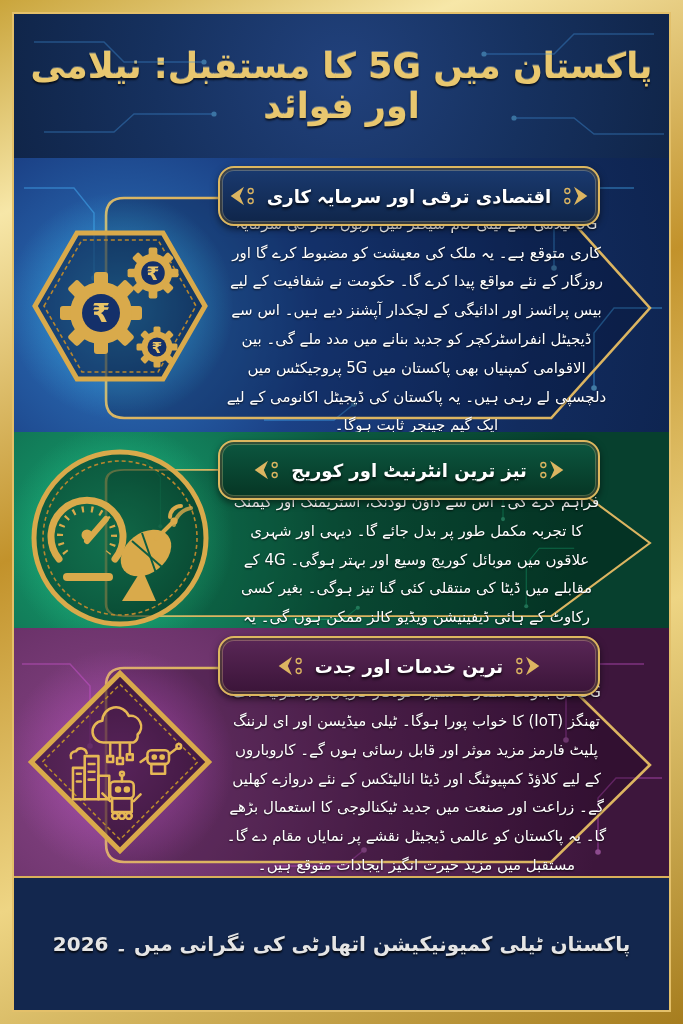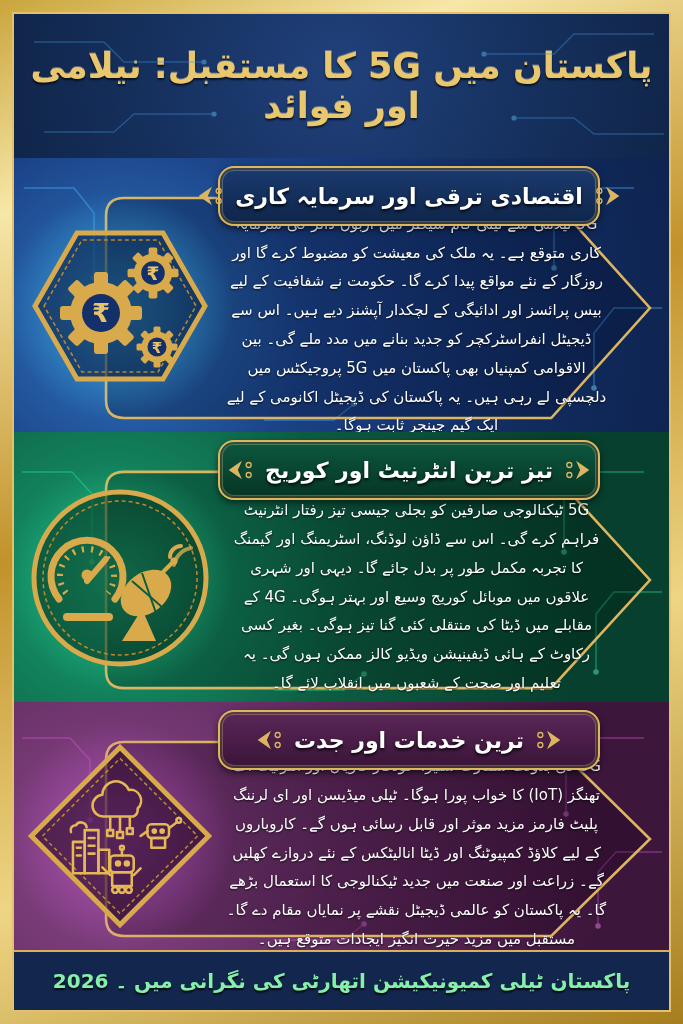--- a/index.html
+++ b/index.html
@@ -16,52 +16,52 @@
   
   .title-banner{position:relative;height:144px;flex:none;
     background:radial-gradient(circle at 50% 40%,#21417c 0%,#16315f 55%,#102549 100%);
     display:flex;align-items:center;justify-content:center;}
   .title-text{direction:rtl;color:#e8c76f;font-size:35px;font-weight:bold;letter-spacing:0;
     text-shadow:0 2px 2px rgba(0,0,0,.65),0 -1px 0 rgba(255,240,190,.35);padding:0 16px;text-align:center;}
   
   .sec{position:relative;flex:none;overflow:hidden;}
   .sec-economy{height:274px;background:radial-gradient(circle at 17% 58%,#2f79c2 0%,#1b4186 34%,#122c5f 72%,#0e2450 100%);}
   .sec-internet{height:270px;background:radial-gradient(circle at 15% 55%,#17a273 0%,#0d develop 0,#0d co 0,#0d5c42 40%,#07402e 80%);}
-  .sec-internet{height:270px;background:radial-gradient(circle at 15% 55%,#17a273 0%,#0d5c42 42%,#07402e 82%);}
+  .sec-internet{height:196px;background:radial-gradient(circle at 15% 55%,#17a273 0%,#0d5c42 42%,#07402e 82%);}
   .sec-innovation{height:248px;background:radial-gradient(circle at 15% 60%,#8a478a 0%,#5d295b 44%,#3d163c 85%);}
   .circuit{position:absolute;inset:0;width:100%;height:100%;pointer-events:none;}
   
   .panel-wrap{position:absolute;top:34px;bottom:8px;left:84px;right:10px;z-index:1;}
   .panel-wrap svg{display:block;width:100%;height:100%;}
   
   .badge{position:absolute;top:8px;left:204px;width:378px;height:56px;z-index:3;border-radius:16px;
     border:2px solid #ddb75f;display:flex;align-items:center;justify-content:center;gap:8px;
     box-shadow:inset 0 0 0 2px rgba(10,10,10,.4),inset 0 0 0 3px rgba(255,225,150,.28),0 3px 7px rgba(0,0,0,.5);}
   .sec-economy .badge{background:linear-gradient(180deg,#1a3a70,#0f2549);}
   .sec-internet .badge{background:linear-gradient(180deg,#0c5740,#063524);}
   .sec-innovation .badge{background:linear-gradient(180deg,#5a2757,#3a1438);}
-  .badge-text{direction:rtl;color:#fff;font-size:22px;font-weight:bold;text-shadow:0 2px 3px rgba(0,0,0,.85);white-space:nowrap;}
+  .badge-text{direction:rtl;color:#fff;font-size:18px;font-weight:bold;text-shadow:0 2px 3px rgba(0,0,0,.85);white-space:nowrap;}
   .orn{flex:none;width:30px;height:26px;}
   
   .icon-wrap{position:absolute;left:8px;top:54%;transform:translateY(-50%);width:196px;height:200px;z-index:2;
     display:flex;align-items:center;justify-content:center;}
   .icon-glow{position:absolute;inset:-16px;border-radius:50%;}
   .sec-economy .icon-glow{background:radial-gradient(circle,rgba(66,214,255,.55) 0%,rgba(66,214,255,.15) 52%,transparent 70%);}
   .sec-internet .icon-glow{background:radial-gradient(circle,rgba(46,232,160,.5) 0%,rgba(46,232,160,.14) 52%,transparent 70%);}
   .sec-innovation .icon-glow{background:radial-gradient(circle,rgba(214,92,224,.5) 0%,rgba(214,92,224,.14) 52%,transparent 70%);}
   .icon-wrap svg{position:relative;}
   
   .body-wrap{position:absolute;left:212px;right:62px;top:72px;bottom:12px;z-index:2;
     display:flex;align-items:center;justify-content:center;}
   .sec-innovation .body-wrap{top:66px;}
   .body-text{direction:rtl;text-align:center;color:#ffffff;font-size:15px;line-height:1.92;font-weight:500;
     text-shadow:0 1px 2px rgba(0,0,0,.75);margin:0;}
   
   .footer{flex:1;background:#13274e;border-top:2px solid #d9b05a;display:flex;align-items:center;justify-content:center;}
-  .footer-text{direction:rtl;color:#86efac;font-size:20px;font-weight:bold;text-shadow:0 2px 2px rgba(0,0,0,.8);}
+  .footer-text{direction:rtl;color:#e5e5e5;font-size:20px;font-weight:bold;text-shadow:0 2px 2px rgba(0,0,0,.8);}
 </style>
 </head>
 <body>
 
 <div class="poster">
   <div class="frame">
 
     <div class="title-banner">
       <svg class="circuit" viewBox="0 0 655 144" opacity="0.4">
         <g stroke="#3f8fd8" stroke-width="1.4" fill="none">

